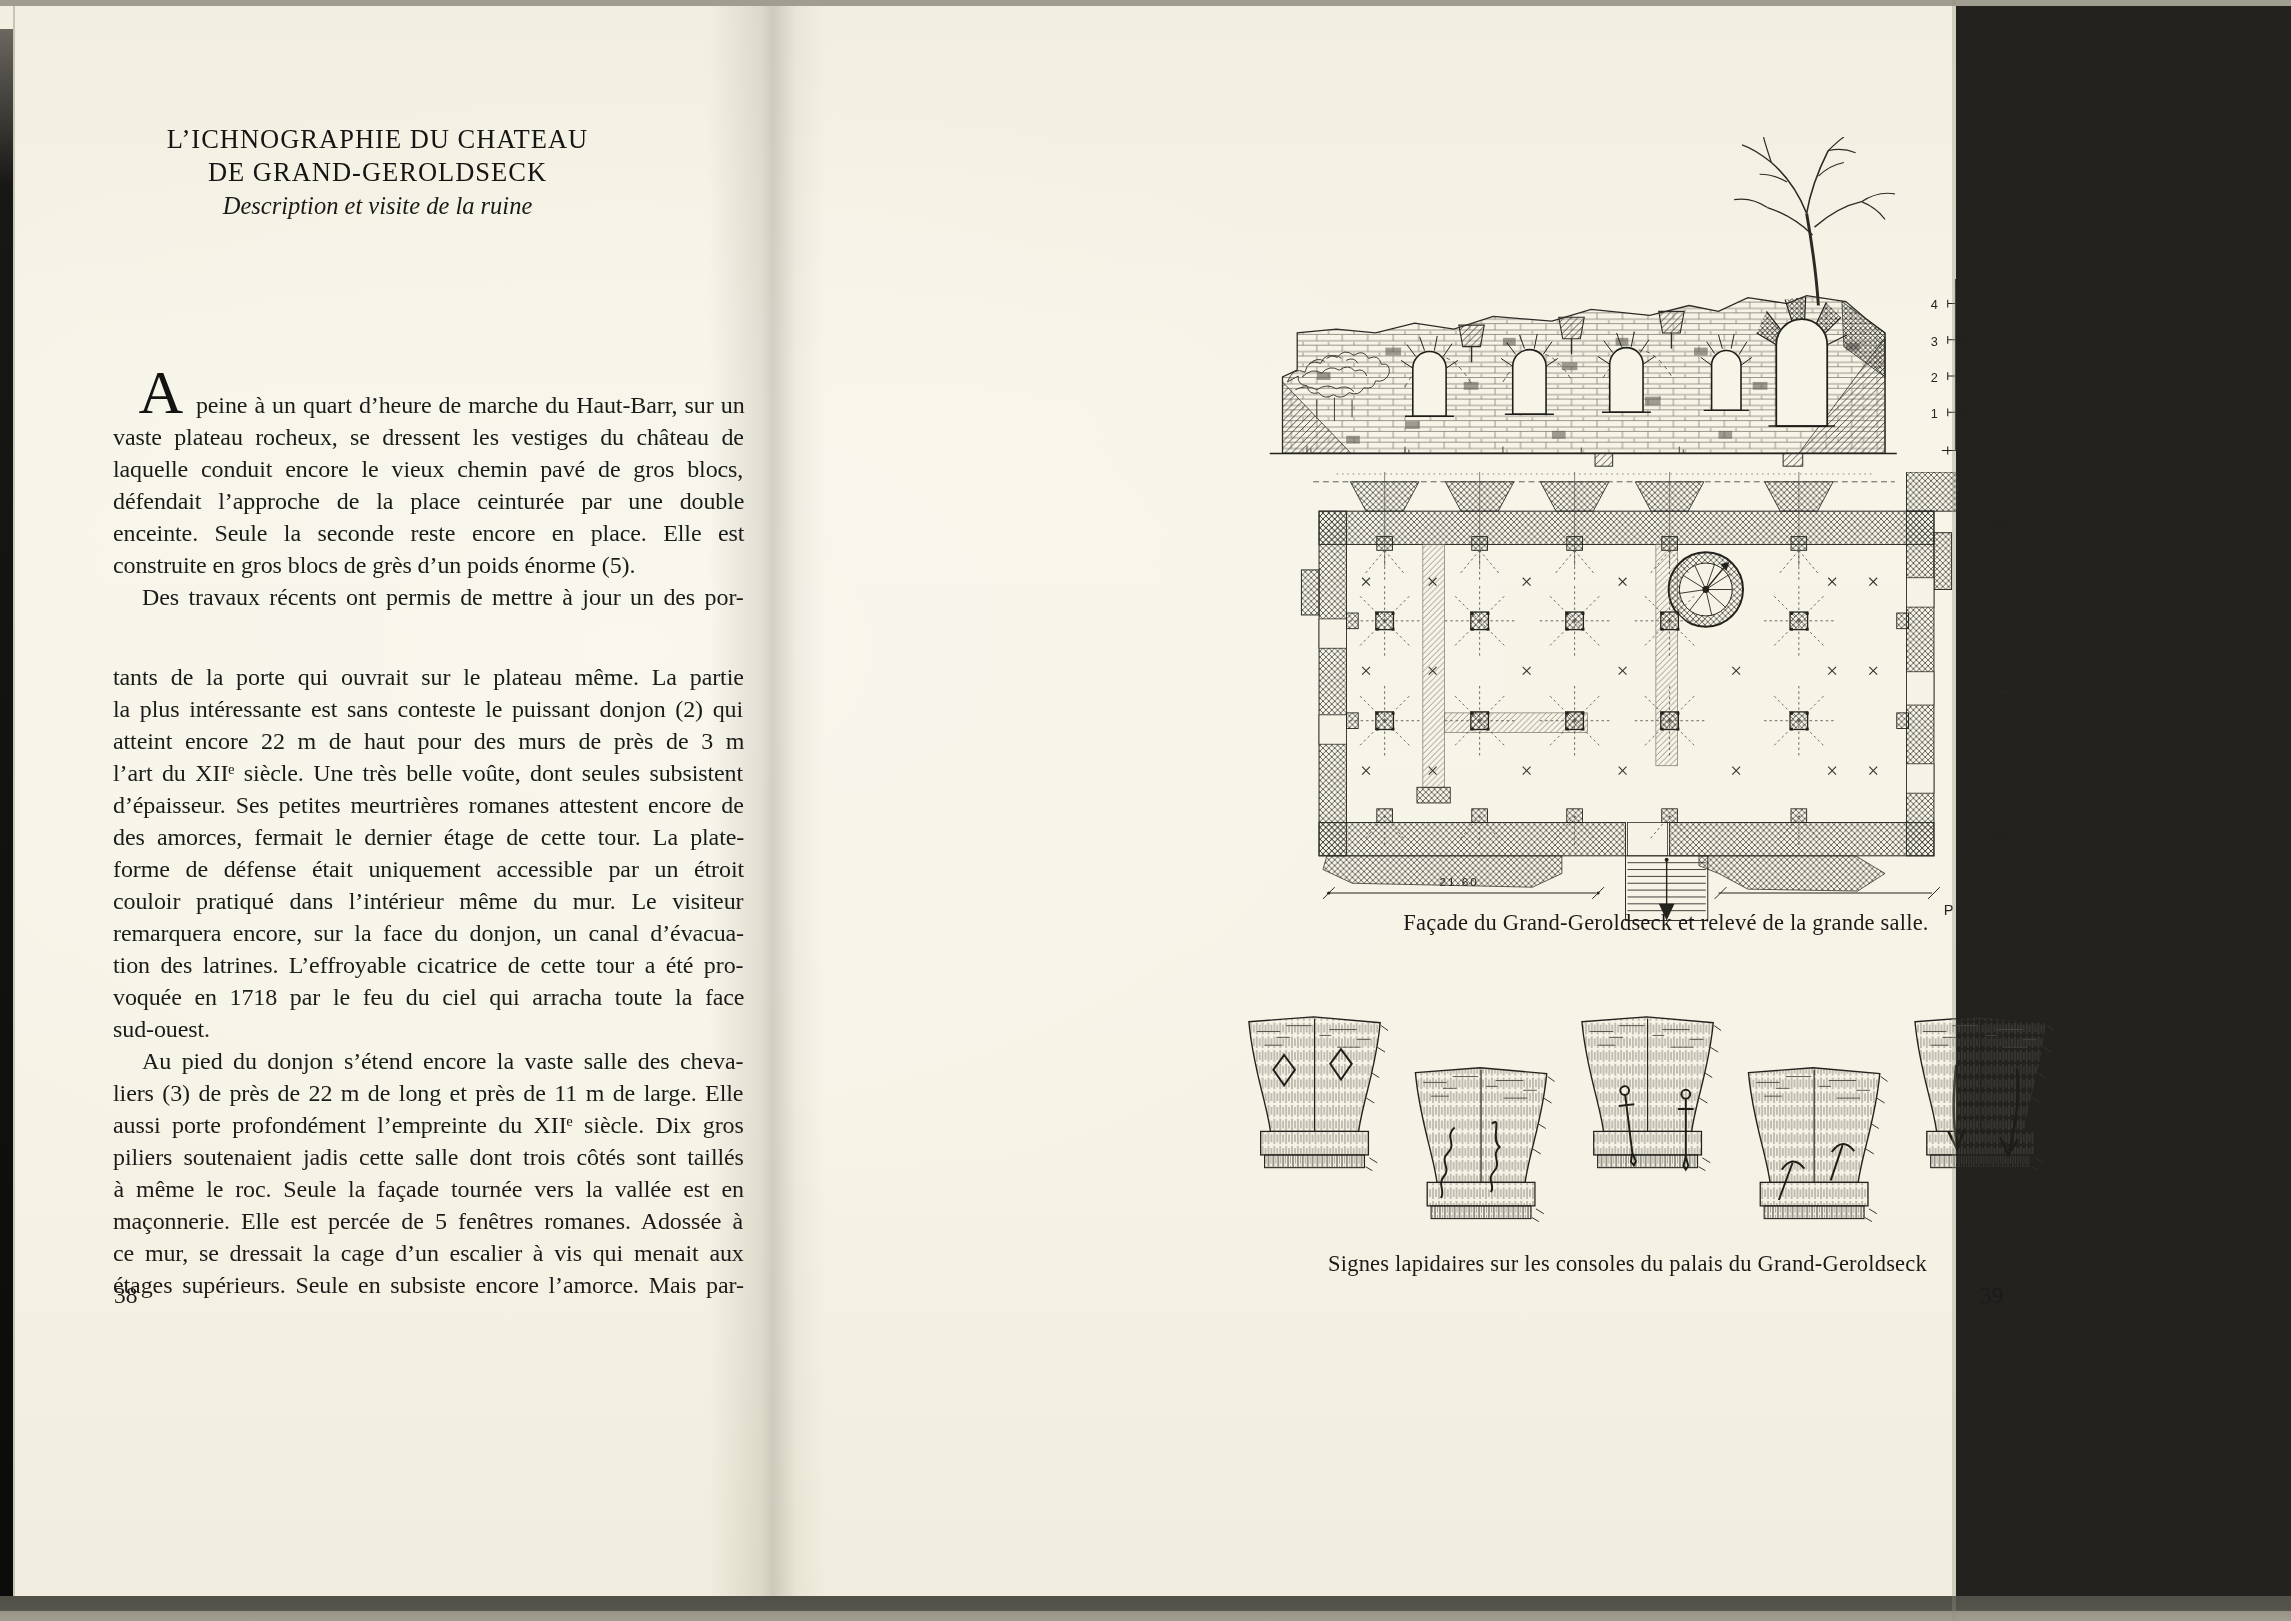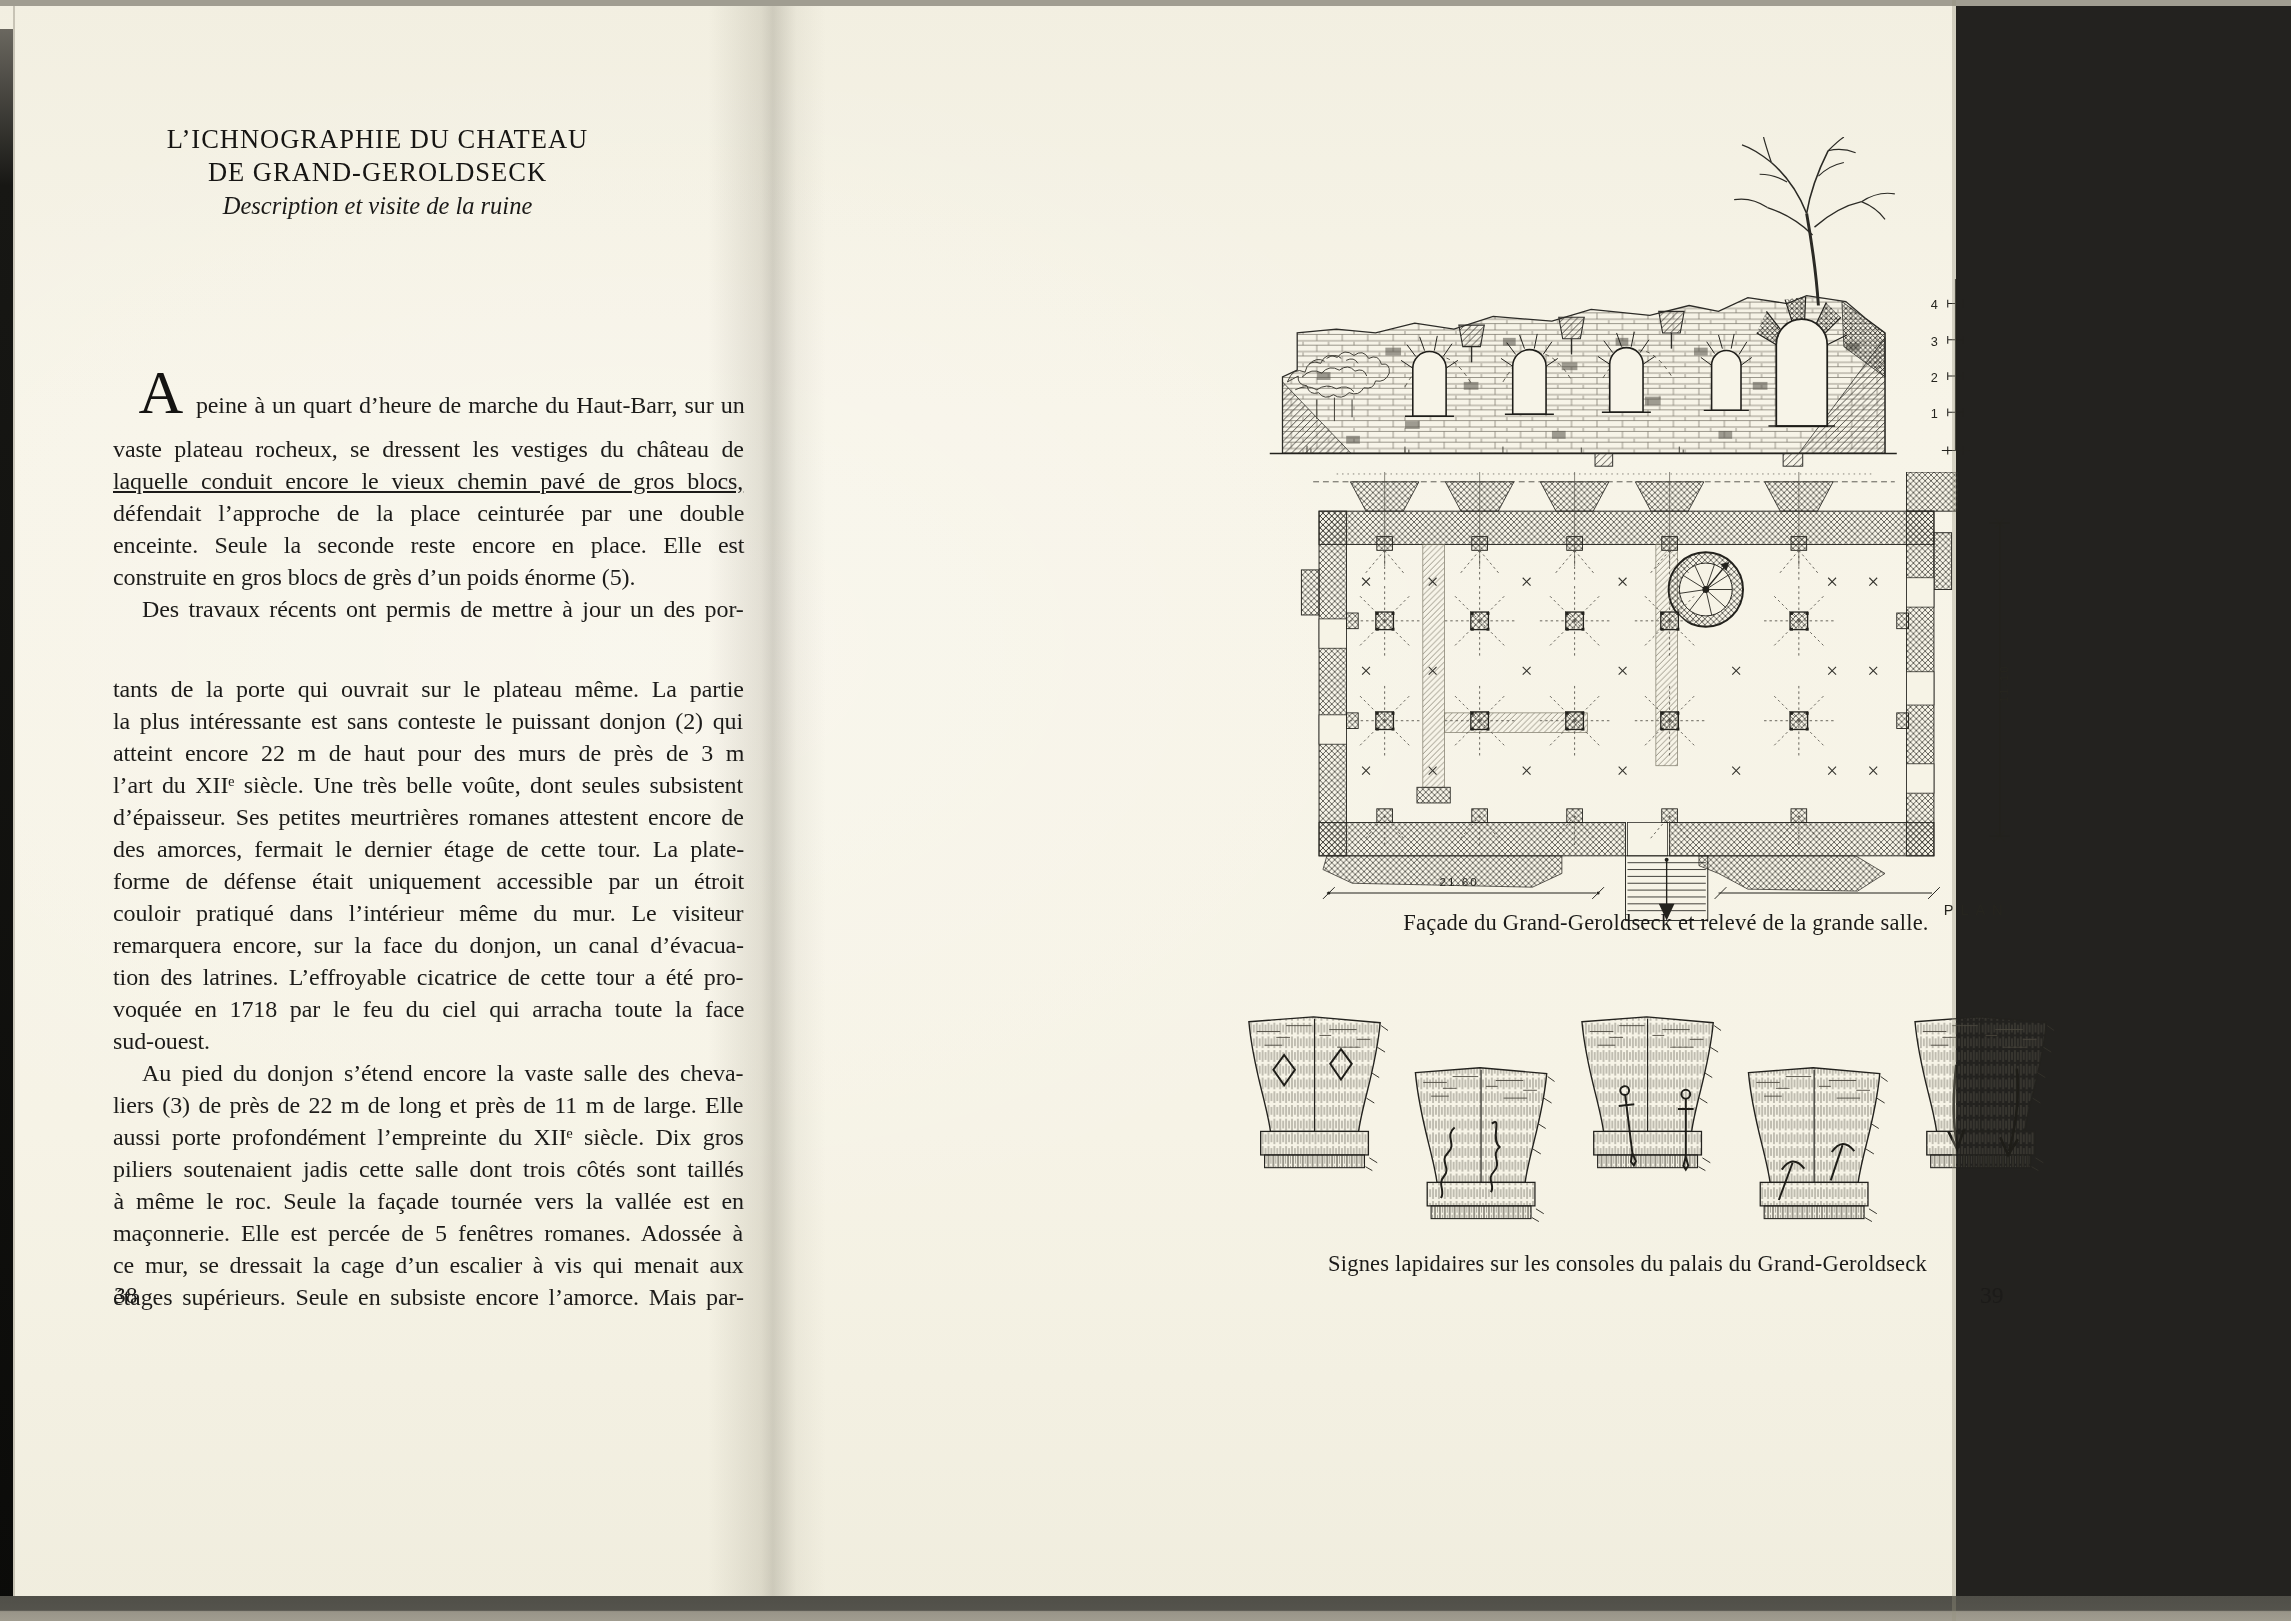--- a/index.html
+++ b/index.html
@@ -59,22 +59,22 @@
     <div class="title-block">
       <div>L’ICHNOGRAPHIE DU CHATEAU</div>
       <div>DE GRAND-GEROLDSECK</div>
     </div>
     <div class="subtitle">Description et visite de la ruine</div>
 
     <div class="jcol">
       <div>
         <div class="jline capline" style="word-spacing: 1.2px;"><span class="rcap">A</span><span>peine à un quart d’heure de marche du Haut-Barr, sur un</span></div>
         <div>
-            <div class="jline" style="word-spacing: 6.5px; margin-top: 12px;">vaste plateau rocheux, se dressent les vestiges du château de</div>
-            <div class="jline" style="word-spacing: 7px; text-decoration: underline;">laquelle conduit encore le vieux chemin pavé de gros blocs,</div>
+            <div class="jline" style="word-spacing: 6.5px;">vaste plateau rocheux, se dressent les vestiges du château de</div>
+            <div class="jline" style="word-spacing: 7px;">laquelle conduit encore le vieux chemin pavé de gros blocs,</div>
             <div class="jline" style="word-spacing: 11px;">défendait l’approche de la place ceinturée par une double</div>
             <div class="jline" style="word-spacing: 10.6px;">enceinte. Seule la seconde reste encore en place. Elle est</div>
             <div class="jline no-j">construite en gros blocs de grès d’un poids énorme (5).</div>
           </div>
       </div>
       <div>
           <div class="jline ind" style="word-spacing: 3.6px;">Des travaux récents ont permis de mettre à jour un des por-</div>
           <div class="jline" style="word-spacing: 7px; margin-top: 48px;">tants de la porte qui ouvrait sur le plateau même. La partie</div>
           <div class="jline" style="word-spacing: 3.8px;">la plus intéressante est sans conteste le puissant donjon (2) qui</div>
           <div class="jline" style="word-spacing: 6.8px;">atteint encore 22 m de haut pour des murs de près de 3 m</div>

